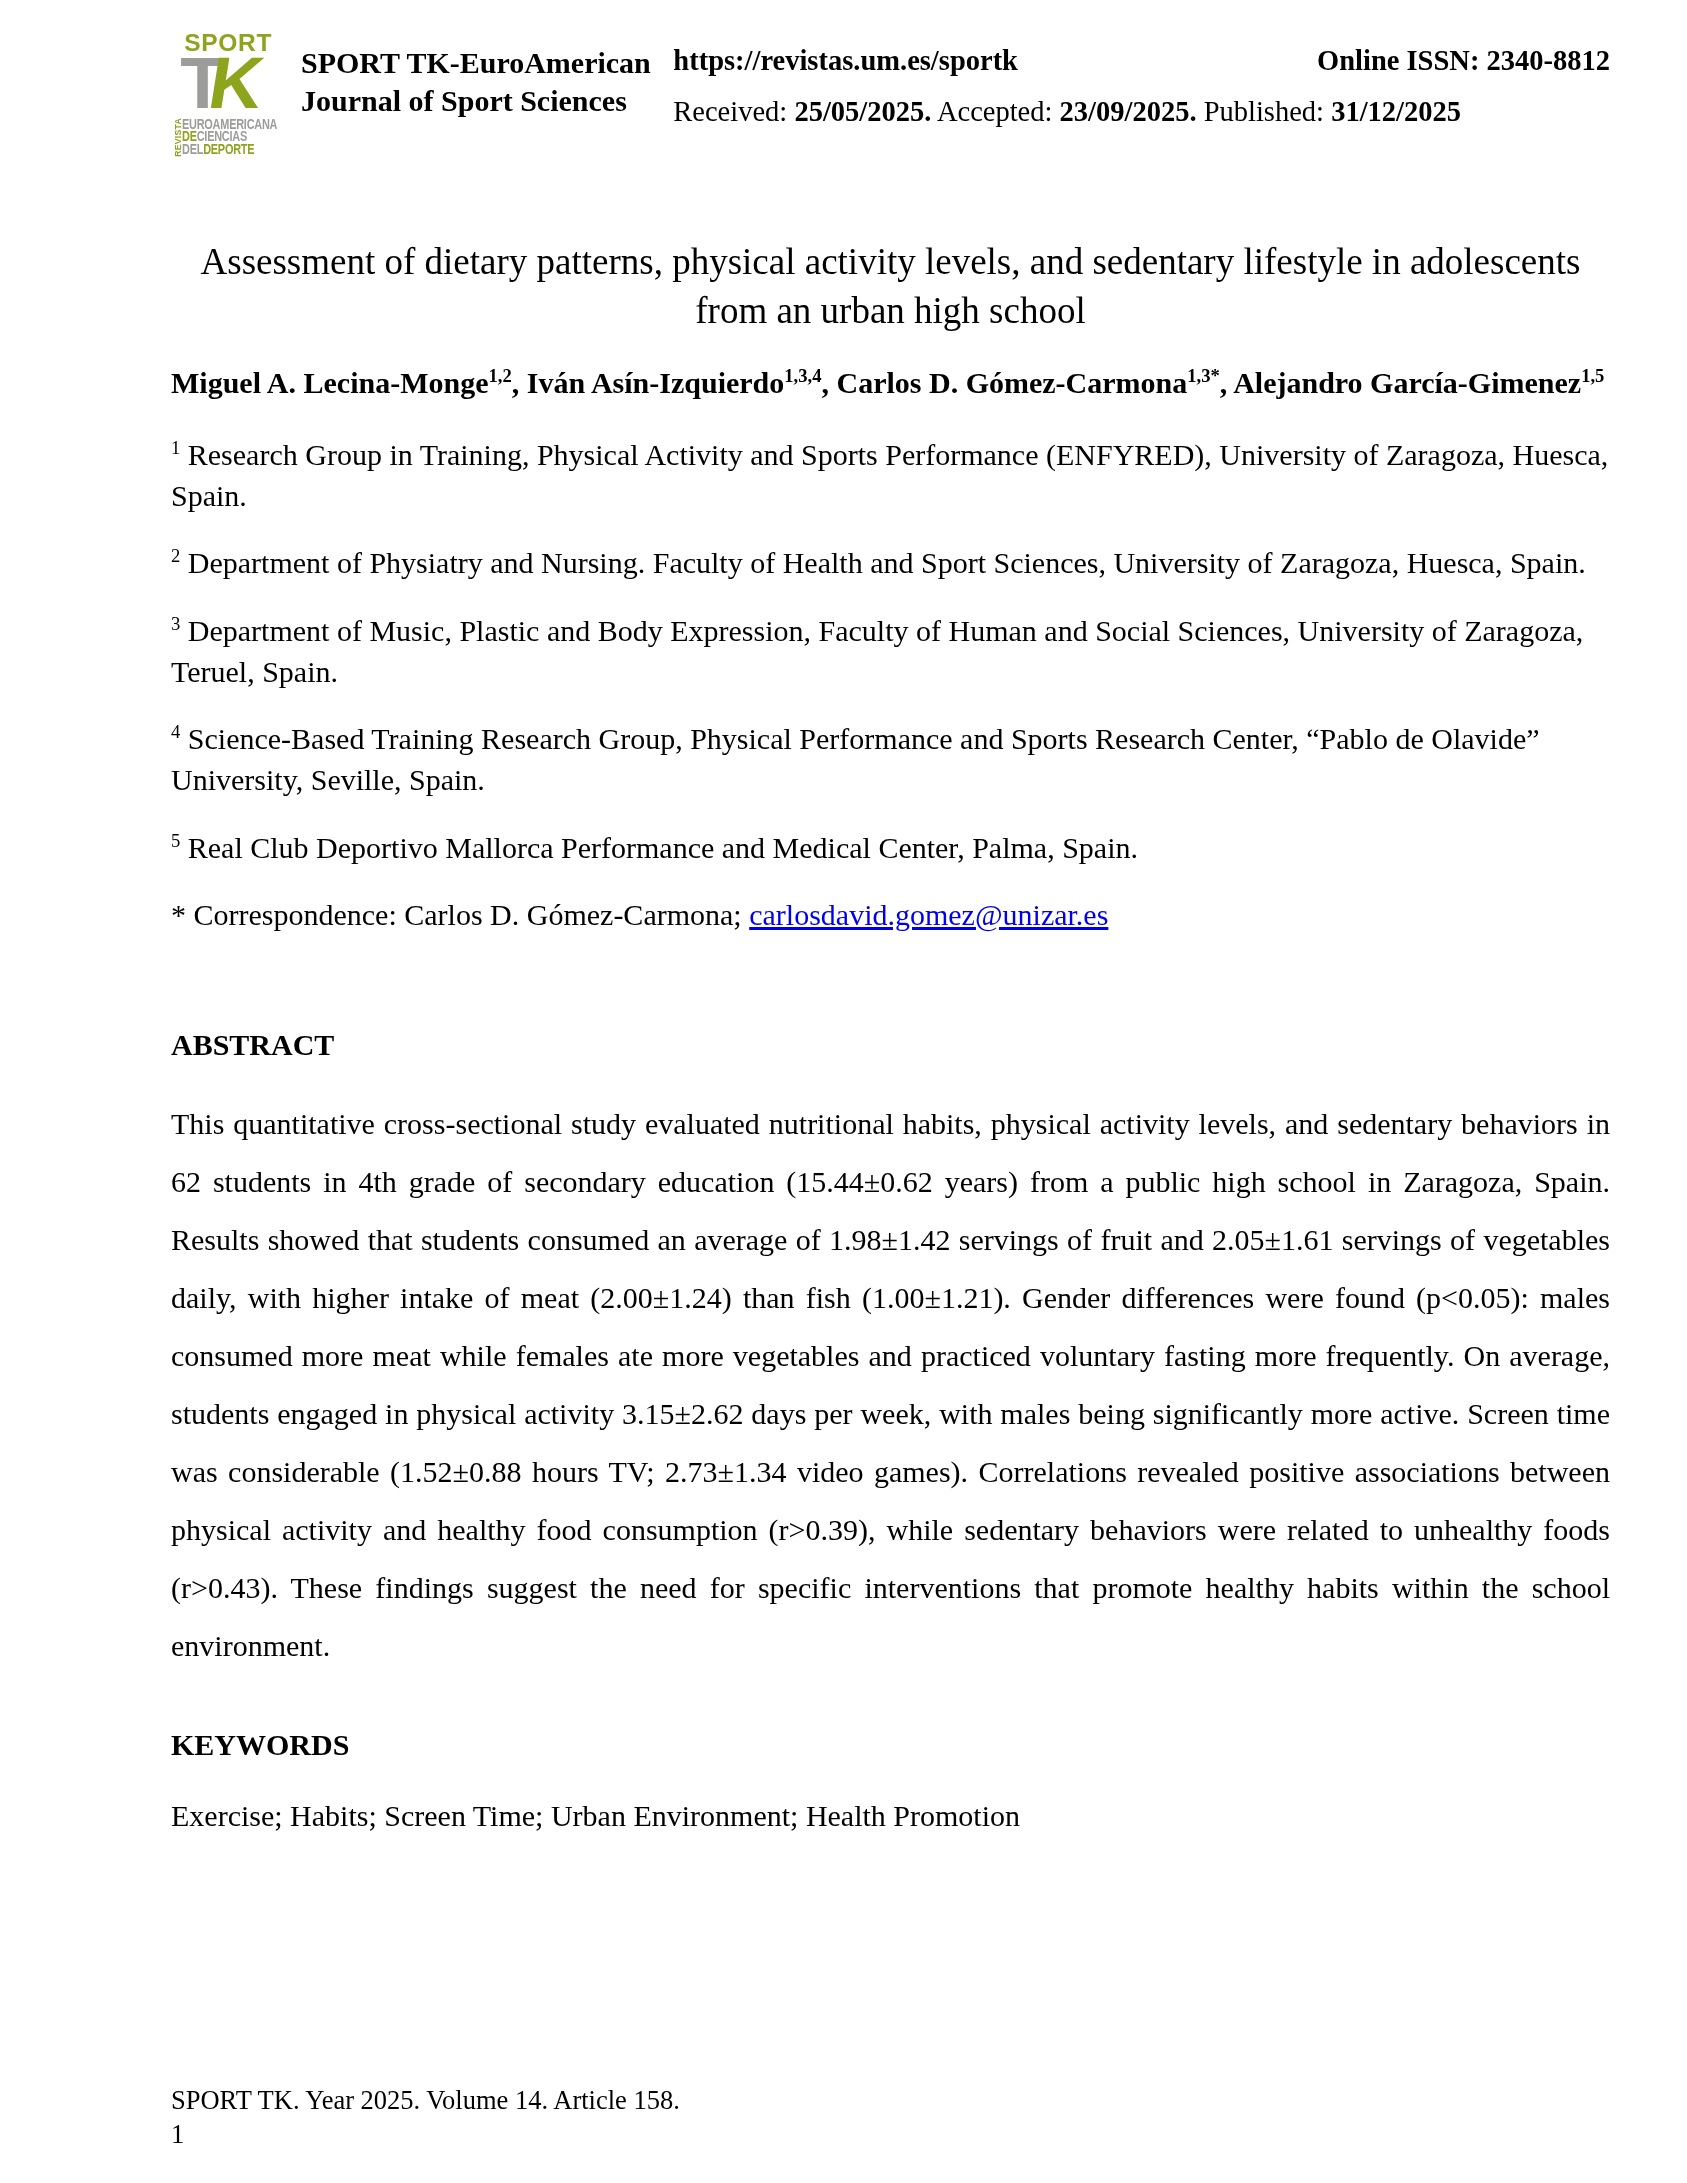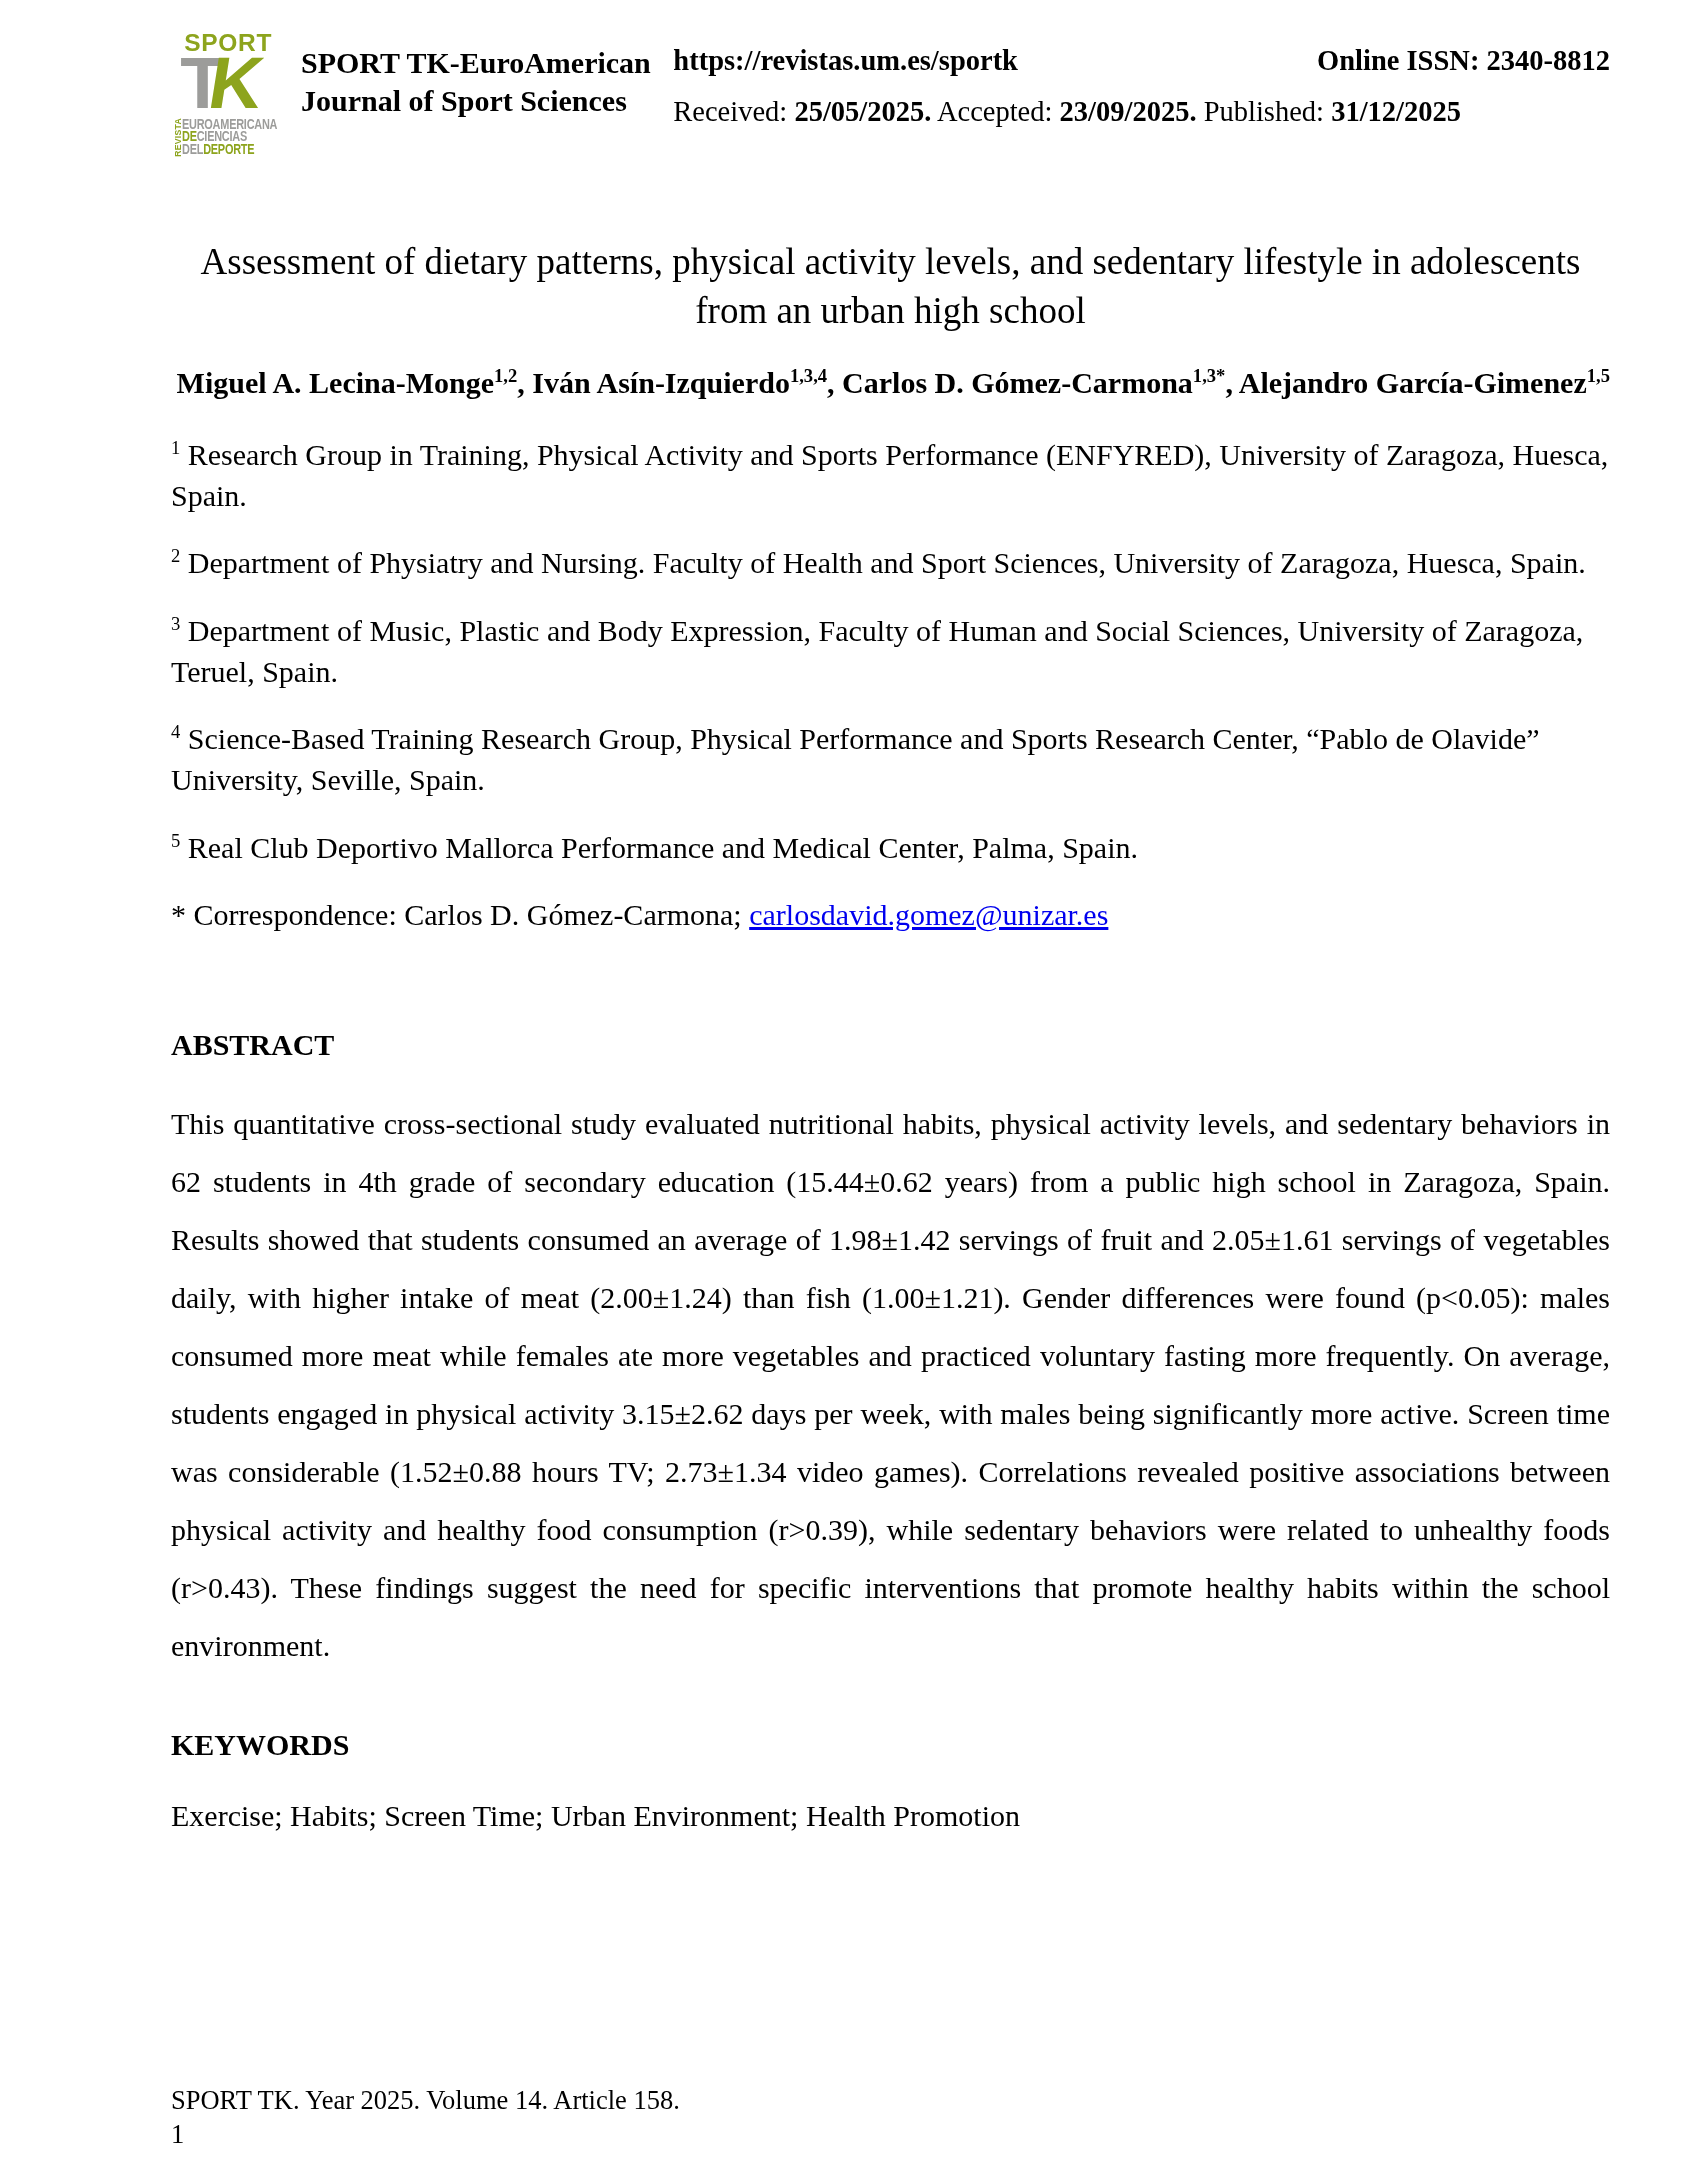--- a/index.html
+++ b/index.html
@@ -47,21 +47,21 @@
   .header-right .line1{display:flex;justify-content:space-between;font-weight:bold;}
   .header-dates{margin-top:19px;white-space:nowrap;}
   .header-dates .dt-val{font-weight:bold;}
 
   
   .title{
     margin-top:85px;text-align:center;font-weight:normal;
     font-size:37px;line-height:49px;
   }
   .authors{
-    margin-top:15px;text-align:right;font-weight:bold;
+    margin-top:15px;text-align:left;font-weight:bold;
     font-size:30px;line-height:46px;
   }
   sup{font-size:.62em;line-height:0;vertical-align:super;}
   .affiliations{margin-top:28px;}
   .affiliation{font-size:30px;line-height:41px;margin:0 0 26.5px 0;text-align:left;}
   .correspondence{font-size:30px;line-height:41px;margin:0;}
   .email-link{color:var(--link);text-decoration:underline;cursor:pointer;}
 
   
   .section-heading{font-weight:bold;font-size:30px;line-height:41px;margin:0;}

